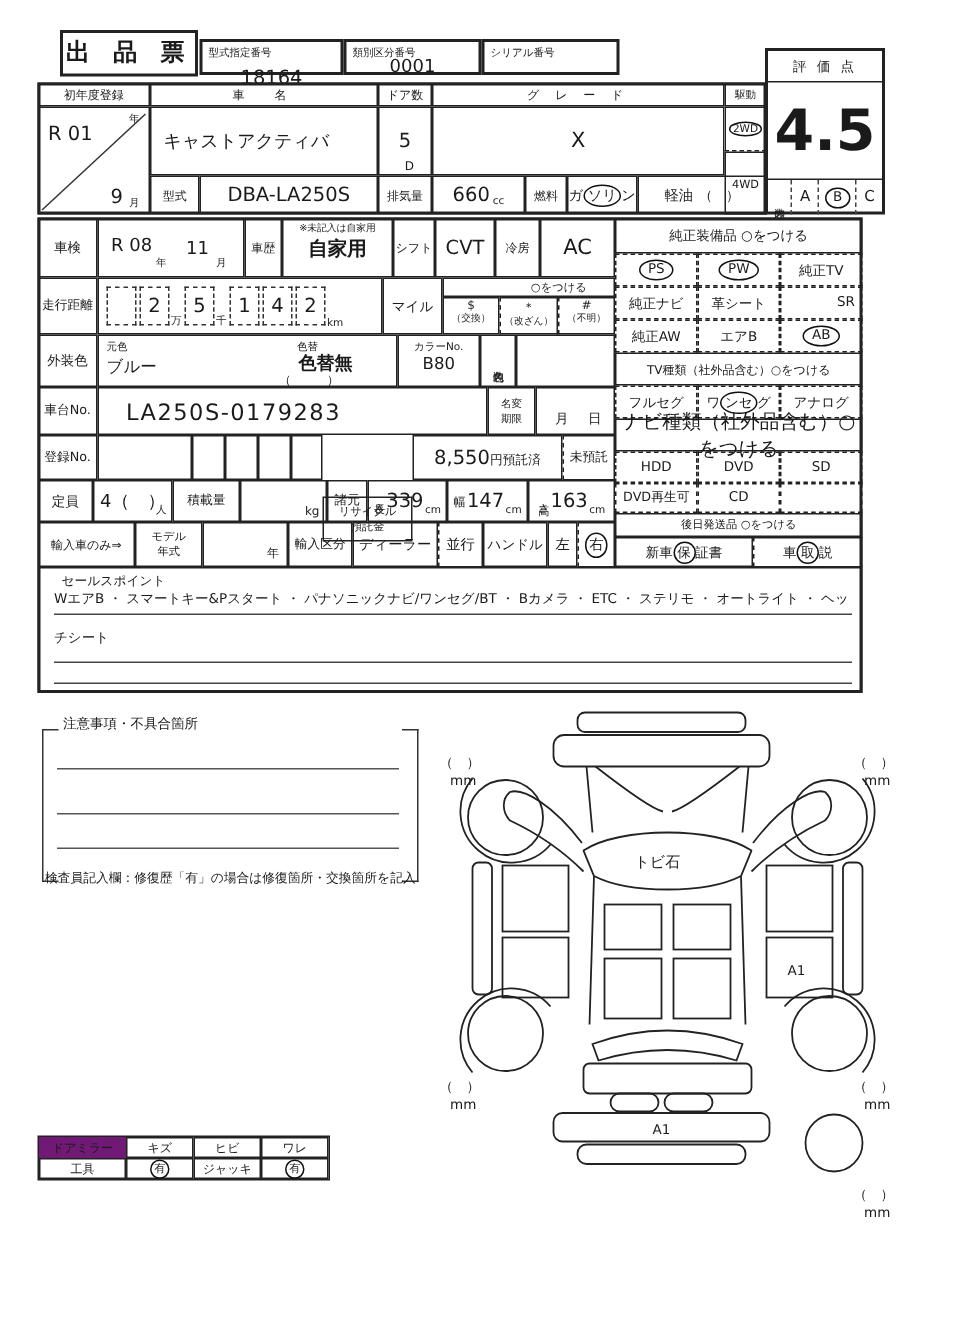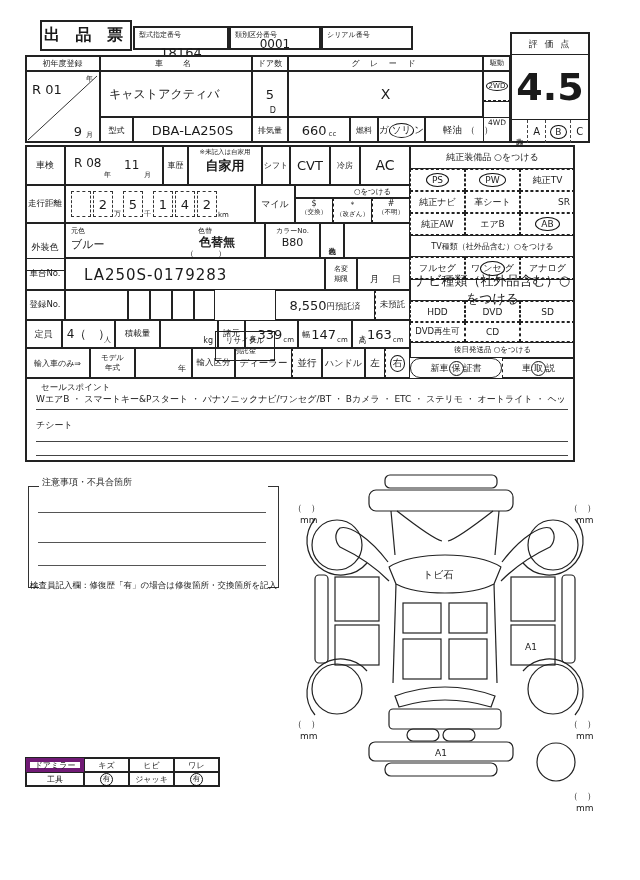--- a/index.html
+++ b/index.html
@@ -150,21 +150,21 @@
   </div>
   <div class="c dashL" style="left:333px;top:198px;width:39px;height:25px;">
     <div class="cen" style="font-size:8px;">＊</div>
     <div class="cen" style="font-size:6.5px;">（改ざん）</div>
   </div>
   <div class="c dashL" style="left:372px;top:198px;width:38px;height:25px;">
     <div class="cen" style="font-size:8px;">#</div>
     <div class="cen" style="font-size:6.5px;">（不明）</div>
   </div>
 
-  <div class="c cen" style="left:25px;top:223px;width:40px;height:48px;font-size:9px;">外装色</div>
+  <div class="c cen" style="left:25px;top:223px;width:40px;height:35px;font-size:9px;">外装色</div>
   <div class="c" style="left:65px;top:223px;width:200px;height:35px;">
     <span style="position:absolute;left:5px;top:2px;font-size:7px;">元色</span>
     <span style="position:absolute;left:5px;top:13px;font-size:11px;">ブルー</span>
     <span style="position:absolute;left:132px;top:2px;font-size:7px;">色替</span>
     <span style="position:absolute;left:133px;top:10px;font-size:12px;font-weight:bold;">色替無</span>
     <span style="position:absolute;left:120px;top:24px;font-size:8px;">（　　　）</span>
   </div>
   <div class="c" style="left:265px;top:223px;width:55px;height:35px;">
     <div class="cen" style="font-size:7px;margin-top:2px;">カラーNo.</div>
     <div class="cen" style="font-size:11px;">B80</div>
@@ -279,21 +279,21 @@
 
   <div class="c cen" style="left:410px;top:279px;width:165px;height:22px;font-size:13px;">ナビ種類（社外品含む）○をつける</div>
   <div class="c cen dashedcell" style="left:410px;top:301px;width:55px;height:21px;font-size:9px;">HDD</div>
   <div class="c cen dashedcell" style="left:465px;top:301px;width:55px;height:21px;font-size:9px;">DVD</div>
   <div class="c cen dashedcell" style="left:520px;top:301px;width:55px;height:21px;font-size:9px;">SD</div>
   <div class="c cen dashedcell" style="left:410px;top:322px;width:55px;height:20px;font-size:8.5px;">DVD再生可</div>
   <div class="c cen dashedcell" style="left:465px;top:322px;width:55px;height:20px;font-size:9px;">CD</div>
   <div class="c dashedcell" style="left:520px;top:322px;width:55px;height:20px;"></div>
 
   <div class="c cen" style="left:410px;top:342px;width:165px;height:16px;font-size:7.5px;">後日発送品 ○をつける</div>
-  <div class="c cen" style="left:410px;top:358px;width:92px;height:20px;font-size:9px;border-radius:10px;">
+  <div class="c cen" style="left:410px;top:358px;width:92px;height:20px;font-size:9px;">
     <span>新車</span>
       <span class="oval small">保</span>
       <span>証書</span>
   </div>
   <div class="c cen dashL" style="left:502px;top:358px;width:73px;height:20px;font-size:9px;">
     <span>車</span>
       <span class="oval small">取</span>
       <span>説</span>
   </div>
 
@@ -356,21 +356,21 @@
       <text x="8" y="262">（　）</text>
       <text x="15" y="274">mm</text>
       <text x="284" y="262">（　）</text>
       <text x="291" y="274">mm</text>
       <text x="284" y="334">（　）</text>
       <text x="291" y="346">mm</text>
     </g>
   </svg>
 
   <div style="position:absolute;left:25px;top:757px;display:grid;grid-template-columns:58px 45px 45px 45px;grid-auto-rows:14px;border:1.5px solid #222;">
-    <div class="cen" style="border:4px solid #701a75;font-size:8px;">ドアミラー</div>
+    <div class="cen" style="border:7px solid #701a75;font-size:8px;">ドアミラー</div>
     <div class="cen" style="border:1px solid #222;font-size:8px;">キズ</div>
     <div class="cen" style="border:1px solid #222;font-size:8px;">ヒビ</div>
     <div class="cen" style="border:1px solid #222;font-size:8px;">ワレ</div>
     <div class="cen" style="border:1px solid #222;font-size:8px;">工具</div>
     <div class="cen" style="border:1px solid #222;">
         <span class="circle-char">有</span>
       </div>
     <div class="cen" style="border:1px solid #222;font-size:8px;">ジャッキ</div>
     <div class="cen" style="border:1px solid #222;">
         <span class="circle-char">有</span>

